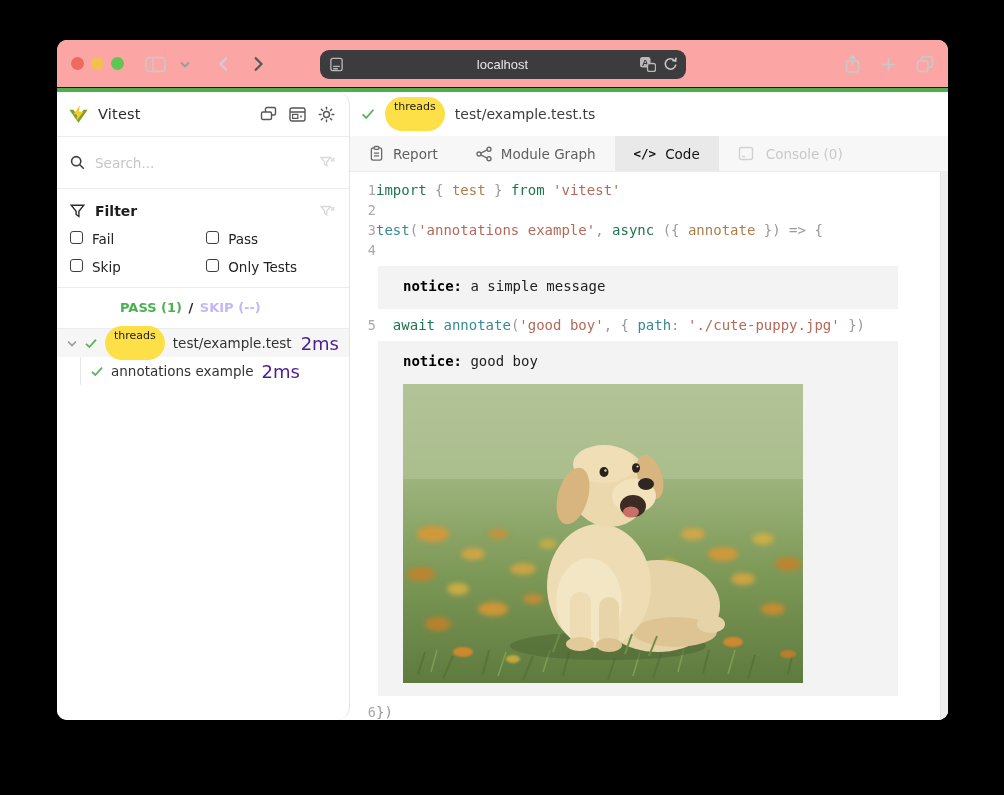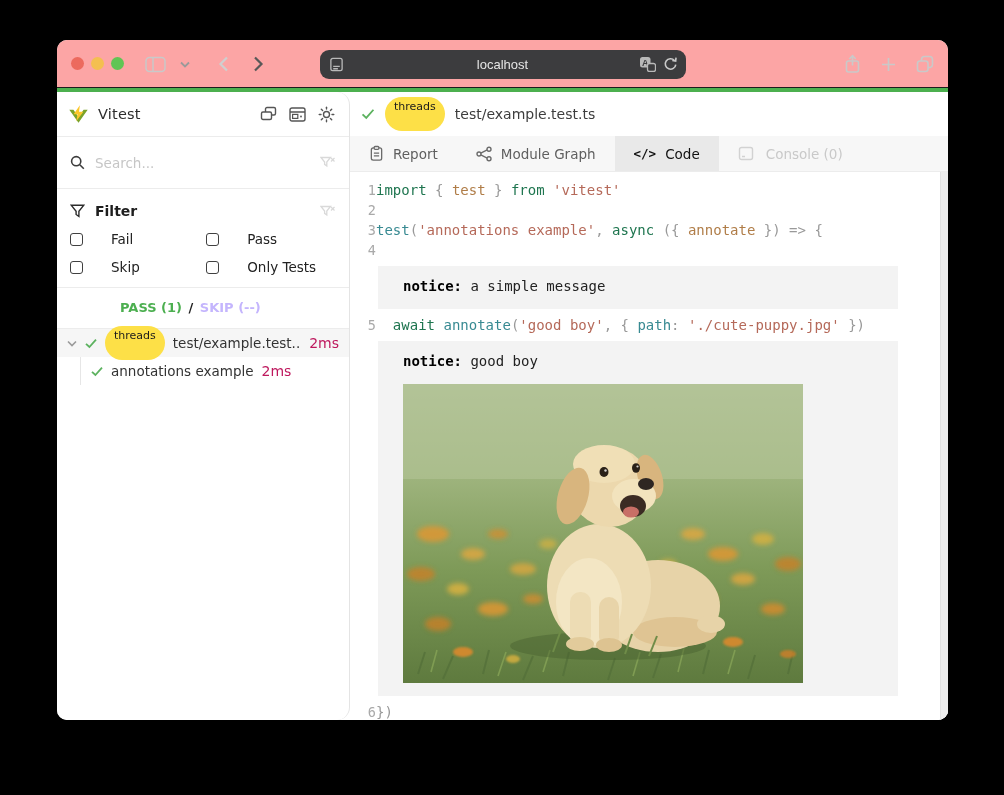--- a/index.html
+++ b/index.html
@@ -30,27 +30,27 @@
   .s-title { font-size:14.5px; color:#2d2d2d; letter-spacing:.2px; }
   .s-header .spacer { flex:1; }
   .s-header .hicons { display:flex; gap:12px; align-items:center; }
   .search-row { height:53px; flex:none; display:flex; align-items:center; gap:10px; padding:0 13px; border-top:1px solid #ececec; border-bottom:1px solid #ececec; }
   .search-input { border:none; outline:none; flex:1; font-size:13.5px; color:#333; font-family:inherit; background:transparent; }
   .search-input::placeholder { color:#c6c6c6; }
   .filter-sec { flex:none; padding:10px 13px 12px; border-bottom:1px solid #ececec; }
   .filter-head { display:flex; align-items:center; gap:10px; height:24px; }
   .filter-head .flabel { font-size:14px; font-weight:700; color:#1e1e1e; flex:1; }
   .opts { display:grid; grid-template-columns:1.05fr 1fr; row-gap:12px; margin-top:8px; }
-  .opt { display:flex; align-items:center; gap:28px; font-size:13.5px; color:#222; }
+  .opt { display:flex; gap:9px; font-size:13.5px; color:#222; }
   .cbox { width:13px; height:13px; border:1.5px solid #404040; border-radius:3px; background:#fff; flex:none; }
   .status { flex:none; padding:9px 0 10px 63px; font-size:13px; font-weight:700; line-height:21px; border-bottom:1px solid #ececec; }
   .st-fail{color:#e2574a}.st-run{color:#e3b324}.st-pass{color:#4caf50}.st-skip{color:#c4b5fd}.st-sep{color:#1c1c1c;padding:0 2px}
   .tree-row { height:28px; flex:none; display:flex; align-items:center; gap:8px; padding:0 10px; font-size:13.5px; color:#333; cursor:default; }
   .tree-row.selected { background:#f6f6f6; }
-  .tree-row .time { color:#be185d; font-size:14px; }
+  .tree-row .time { color:#4c1d95; font-size:18px; }
   .tree-row.child { margin-left:23px; border-left:1px solid #e6e6e6; padding-left:10px; }
   .badge { background:#fde047; color:#1b1b1b; font-size:11px; line-height:1; padding:4px 9px 19px; border-radius:99px; white-space:nowrap; }
   .tname { white-space:nowrap; overflow:hidden; text-overflow:clip; }
 
   
   .main { flex:1; display:flex; flex-direction:column; min-width:0; }
   .m-header { height:44px; flex:none; display:flex; align-items:center; gap:10px; padding:0 11px; font-size:14px; color:#3d3d3d; }
   .tabs { height:36px; flex:none; background:#f7f7f7; display:flex; align-items:stretch; border-bottom:1px solid #ececec; }
   .tab { display:flex; align-items:center; gap:9px; padding:0 19px; font-size:13.5px; color:#5f5f5f; cursor:pointer; }
   .tab.active { background:#e9e9e9; color:#121212; }

